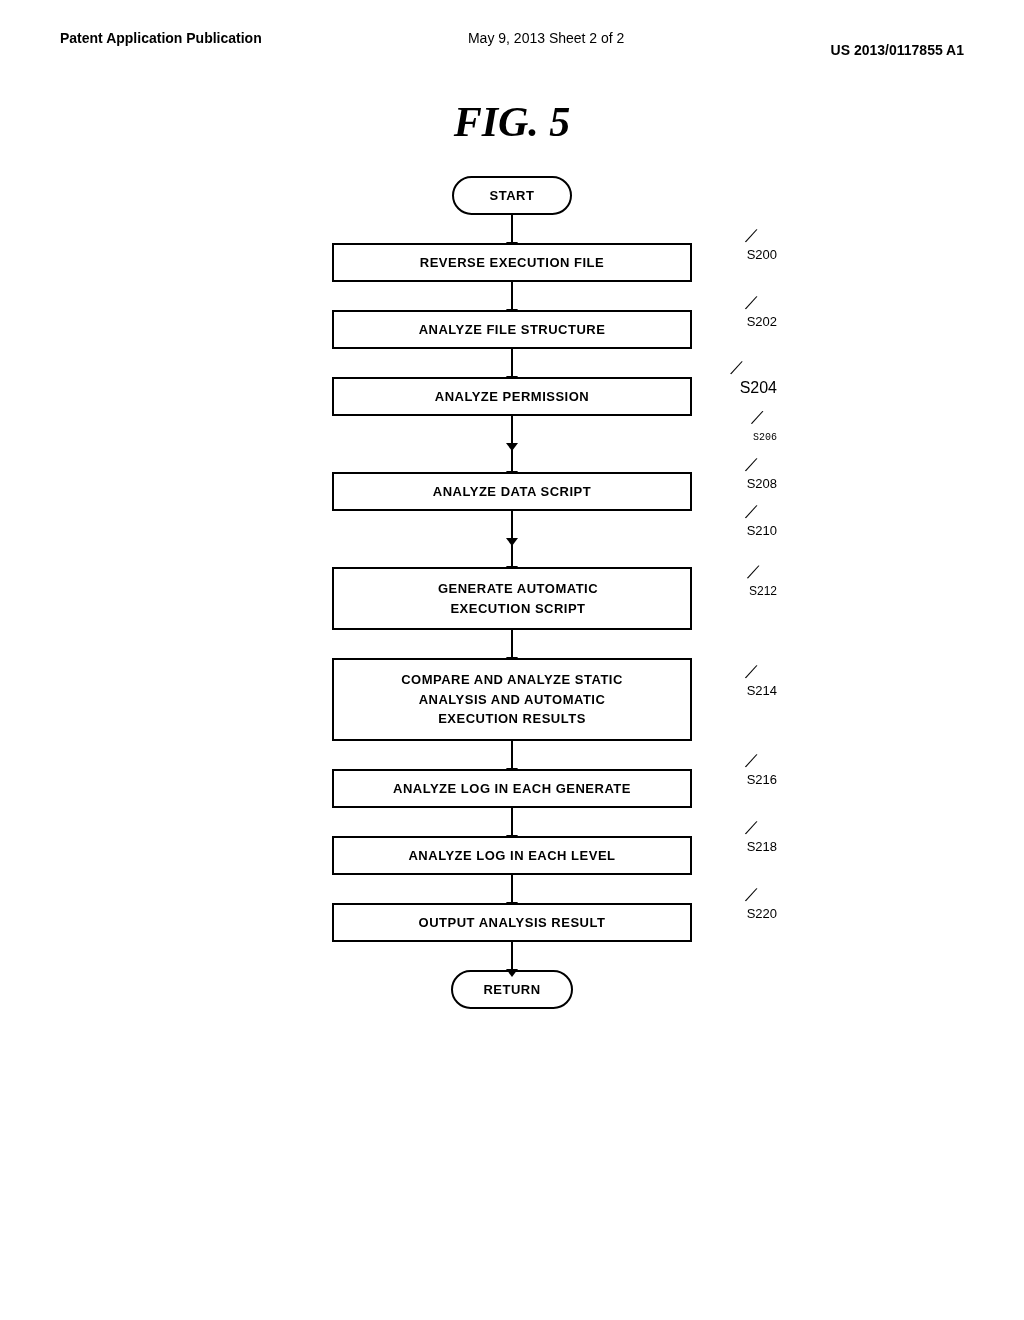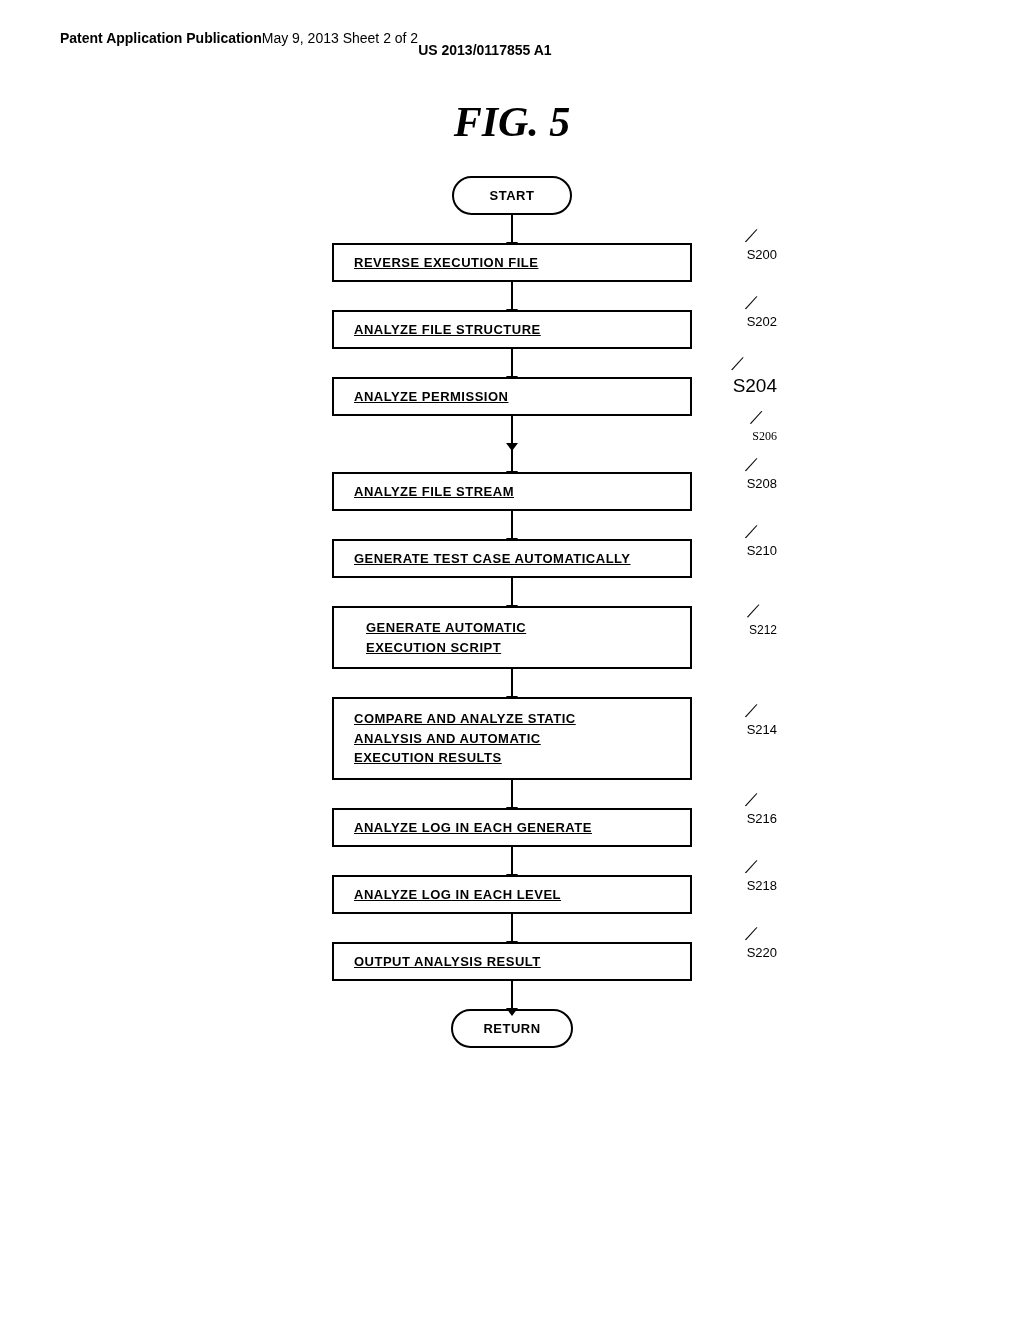--- a/index.html
+++ b/index.html
@@ -16,21 +16,21 @@
     .page {
       width: 1024px;
       min-height: 1320px;
       background: #ffffff;
       padding: 30px 60px;
       position: relative;
     }
 
     .header {
       display: flex;
-      justify-content: flex-start;
+      justify-content: space-between;
       align-items: flex-start;
       margin-bottom: 40px;
       font-size: 14px;
       font-family: Arial, Helvetica, sans-serif;
     }
 
     .header-left {
       font-weight: bold;
     }
 
@@ -56,28 +56,28 @@
       display: flex;
       flex-direction: column;
       align-items: center;
       position: relative;
       padding: 0 20px;
     }
 
     .box {
       border: 2px solid #000;
       padding: 10px 20px;
+      text-align: center;
       font-family: Arial, Helvetica, sans-serif;
       font-size: 13px;
       font-weight: bold;
       letter-spacing: 0.5px;
       background: #fff;
       min-width: 360px;
       max-width: 420px;
-      text-decoration: underline;
     }
 
     .rounded-box {
       border: 2px solid #000;
       border-radius: 25px;
       padding: 10px 30px;
       text-align: center;
       font-family: Arial, Helvetica, sans-serif;
       font-size: 13px;
       font-weight: bold;
@@ -148,47 +148,46 @@
         <span style="font-family:Arial; font-size:13px;">S202</span>
       </div>
     </div>
 
     <div class="arrow-down"></div>
 
     <div style="position:relative; width:650px; display:flex; justify-content:center; align-items:center;">
       <div class="box">ANALYZE PERMISSION</div>
       <div style="position:absolute; right:60px; top:50%; transform:translateY(-100%);">
         <span style="font-family:Arial; font-size:13px; display:block; transform:rotate(15deg); line-height:1;">╱</span>
-        <span style="font-family:Arial; font-size:19px;">S204</span>
-      </div>
-    </div>
-
-    <div class="arrow-down"></div>
-
-    <div style="position:relative; width:650px; display:flex; justify-content:center; align-items:center;">
-      <div style="position:absolute; right:60px; top:50%; transform:translateY(-100%);">
-        <span style="font-family:Arial; font-size:13px; display:block; transform:rotate(15deg); line-height:1;">╱</span>
-        <span style="font-family:Liberation Serif, serif; font-size:12px;">S206</span>
-      </div>
-    </div>
-
-    <div class="arrow-down"></div>
-
-    <div style="position:relative; width:650px; display:flex; justify-content:center; align-items:center;">
-      <div class="box">ANALYZE FILE STREAM</div>
+        <span style="font-family:Arial; font-size:16px;margin-left:8px;">S204</span>
+      </div>
+    </div>
+
+    <div class="arrow-down"></div>
+
+    <div style="position:relative; width:650px; display:flex; justify-content:center; align-items:center;">
+      <div style="position:absolute; right:60px; top:50%; transform:translateY(-100%);">
+        <span style="font-family:Arial; font-size:13px; display:block; transform:rotate(15deg); line-height:1;">╱</span>
+        <span style="font-family:Liberation Mono, monospace; font-size:10px;">S206</span>
+      </div>
+    </div>
+
+    <div class="arrow-down"></div>
+
+    <div style="position:relative; width:650px; display:flex; justify-content:center; align-items:center;">
+      <div class="box">ANALYZE DATA SCRIPT</div>
       <div style="position:absolute; right:60px; top:50%; transform:translateY(-100%);">
         <span style="font-family:Arial; font-size:13px; display:block; transform:rotate(15deg); line-height:1;">╱</span>
         <span style="font-family:Arial; font-size:13px;">S208</span>
       </div>
     </div>
 
     <div class="arrow-down"></div>
 
     <div style="position:relative; width:650px; display:flex; justify-content:center; align-items:center;">
-      <div class="box">GENERATE TEST CASE AUTOMATICALLY</div>
       <div style="position:absolute; right:60px; top:50%; transform:translateY(-100%);">
         <span style="font-family:Arial; font-size:13px; display:block; transform:rotate(15deg); line-height:1;">╱</span>
         <span style="font-family:Arial; font-size:13px;">S210</span>
       </div>
     </div>
 
     <div class="arrow-down"></div>
 
     <div style="position:relative; width:650px; display:flex; justify-content:center; align-items:center;">
       <div class="box" style="line-height:1.5;padding-left:32px;">GENERATE AUTOMATIC<br>EXECUTION SCRIPT</div>

